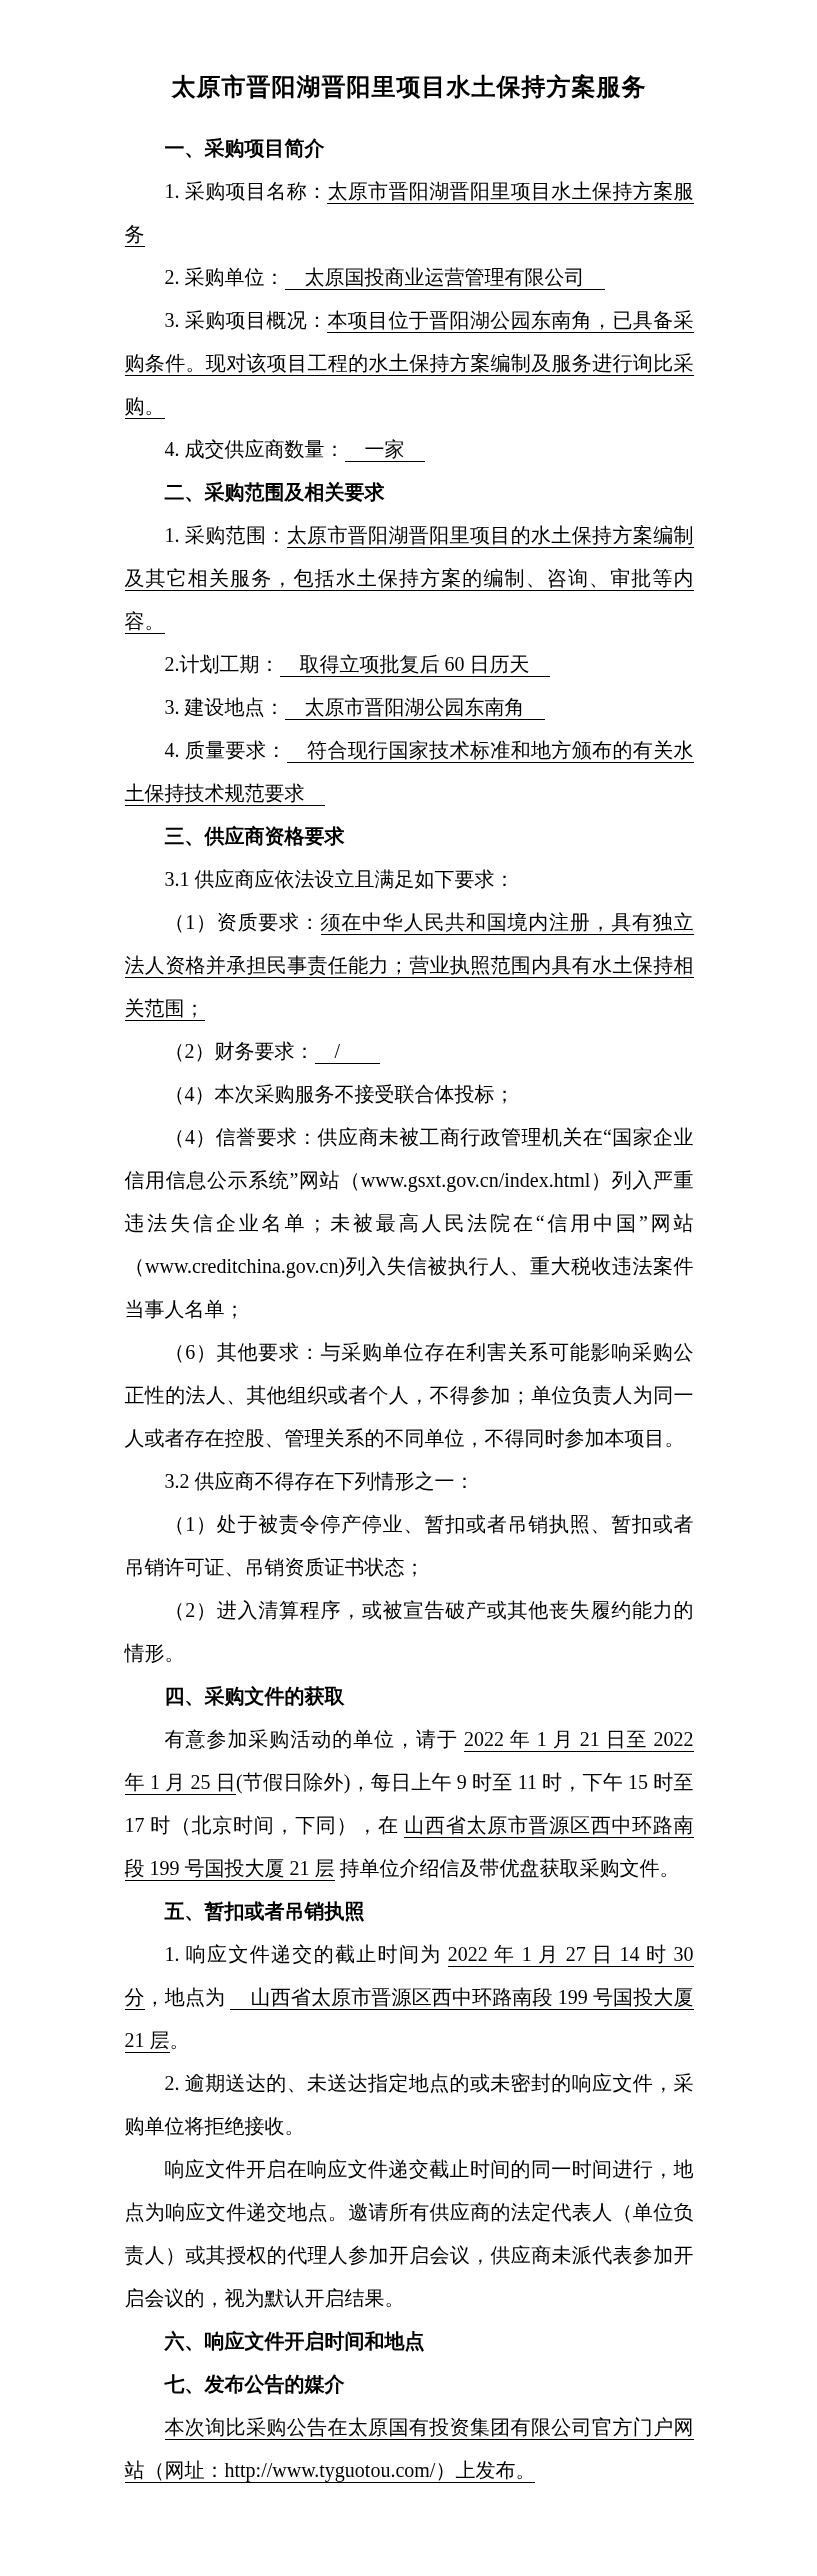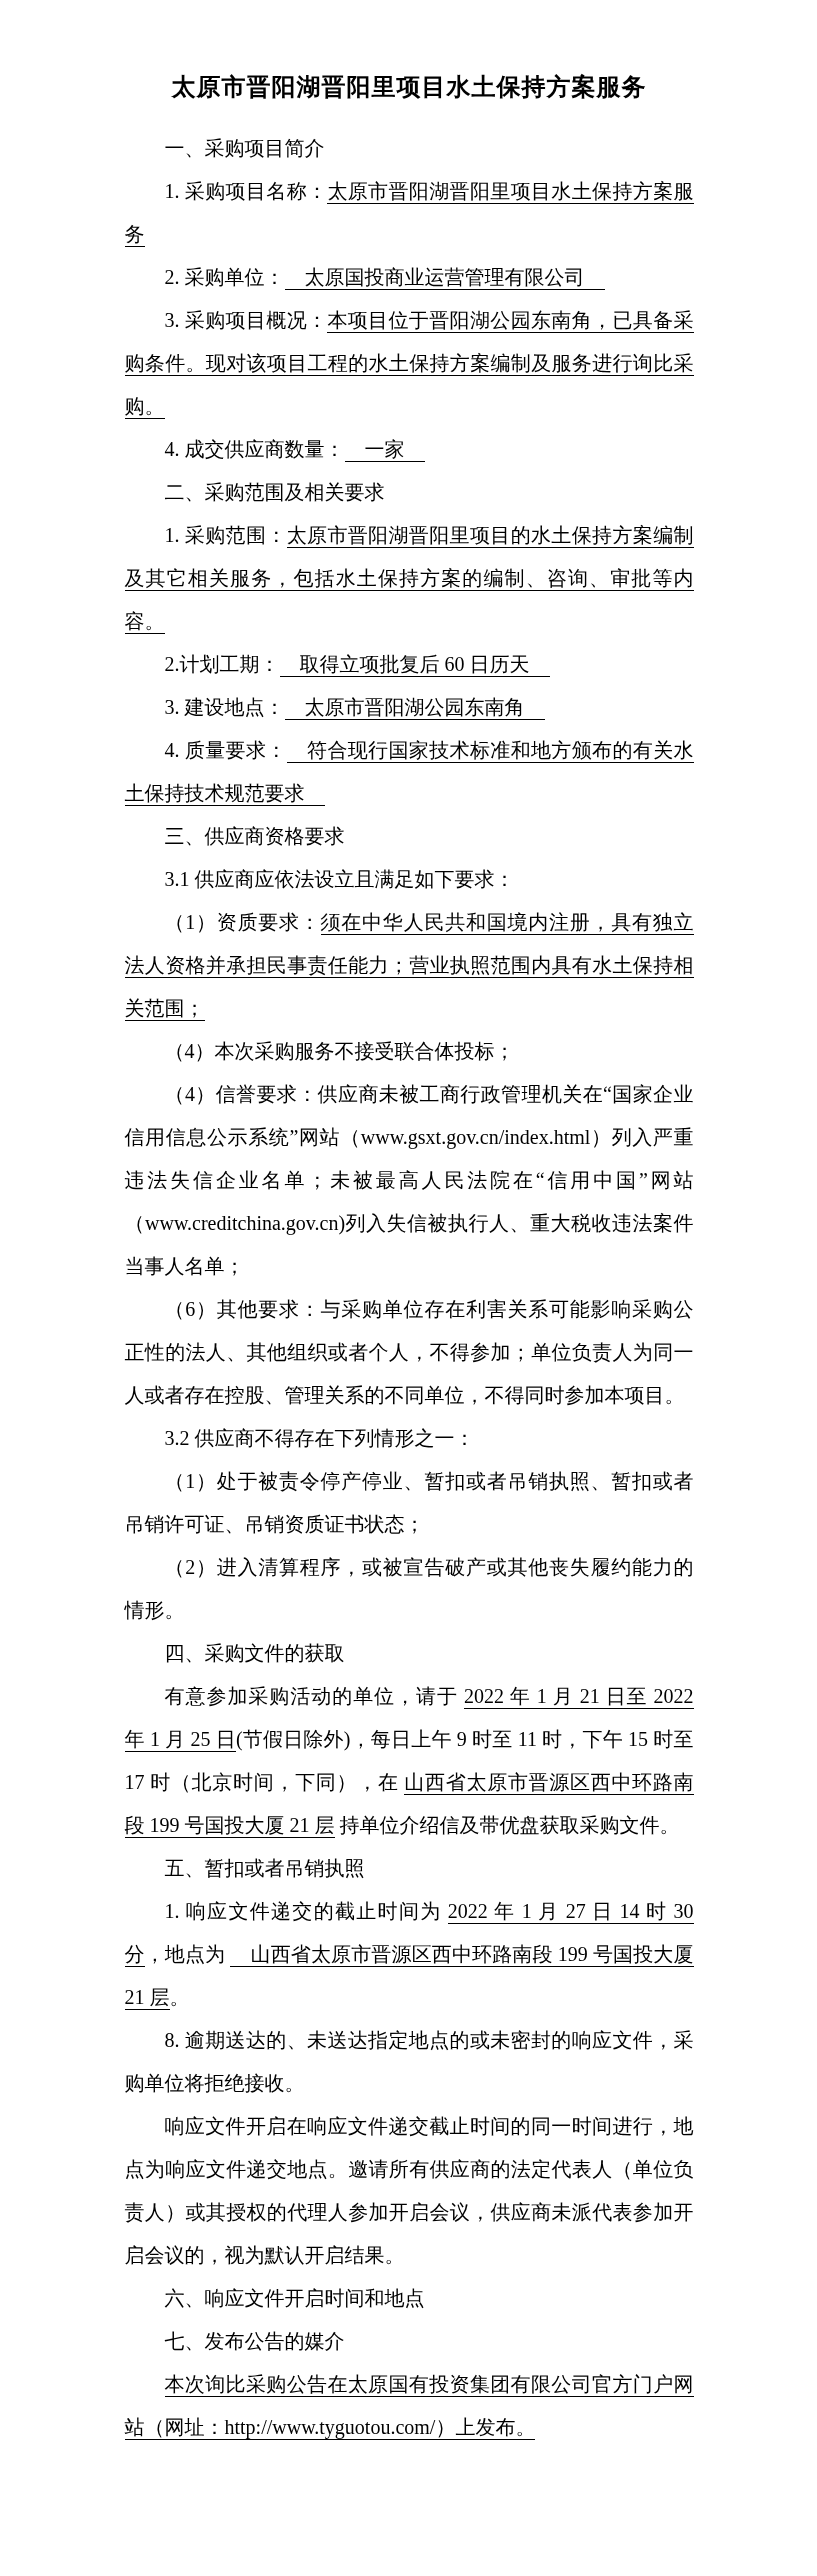--- a/index.html
+++ b/index.html
@@ -30,21 +30,21 @@
     margin-top: 15.5px;
     font-size: 20px;
     line-height: 43px;
     text-align: justify;
   }
   .block {
     text-indent: 2em;
     margin: 0;
   }
   .heading {
-    font-weight: normal;
+    font-weight: bold;
   }
   .seg { }
   .seg.u {
     border-bottom: 1px solid #000000;
     padding-bottom: 1px;
   }
 </style>
 </head>
 <body>
 
@@ -58,30 +58,31 @@
       <div class="block para"><span class="seg">3. 采购项目概况：</span><span class="seg u">本项目位于晋阳湖公园东南角，已具备采购条件。现对该项目工程的水土保持方案编制及服务进行询比采购。</span></div>
       <div class="block para"><span class="seg">4. 成交供应商数量：</span><span class="seg u">　一家　</span></div>
       <div class="block heading"><span class="seg">二、采购范围及相关要求</span></div>
       <div class="block para"><span class="seg">1. 采购范围：</span><span class="seg u">太原市晋阳湖晋阳里项目的水土保持方案编制及其它相关服务，包括水土保持方案的编制、咨询、审批等内容。</span></div>
       <div class="block para"><span class="seg">2.计划工期：</span><span class="seg u">　取得立项批复后 60 日历天　</span></div>
       <div class="block para"><span class="seg">3. 建设地点：</span><span class="seg u">　太原市晋阳湖公园东南角　</span></div>
       <div class="block para"><span class="seg">4. 质量要求：</span><span class="seg u">　符合现行国家技术标准和地方颁布的有关水土保持技术规范要求　</span></div>
       <div class="block heading"><span class="seg">三、供应商资格要求</span></div>
       <div class="block para"><span class="seg">3.1 供应商应依法设立且满足如下要求：</span></div>
       <div class="block para"><span class="seg">（1）资质要求：</span><span class="seg u">须在中华人民共和国境内注册，具有独立法人资格并承担民事责任能力；营业执照范围内具有水土保持相关范围；</span></div>
+      <div class="block para"><span class="seg">（2）财务要求：</span><span class="seg u">　/　　</span></div>
       <div class="block para"><span class="seg">（4）本次采购服务不接受联合体投标；</span></div>
       <div class="block para"><span class="seg">（4）信誉要求：供应商未被工商行政管理机关在“国家企业信用信息公示系统”网站（www.gsxt.gov.cn/index.html）列入严重违法失信企业名单；未被最高人民法院在“信用中国”网站（www.creditchina.gov.cn)列入失信被执行人、重大税收违法案件当事人名单；</span></div>
       <div class="block para"><span class="seg">（6）其他要求：与采购单位存在利害关系可能影响采购公正性的法人、其他组织或者个人，不得参加；单位负责人为同一人或者存在控股、管理关系的不同单位，不得同时参加本项目。</span></div>
       <div class="block para"><span class="seg">3.2 供应商不得存在下列情形之一：</span></div>
       <div class="block para"><span class="seg">（1）处于被责令停产停业、暂扣或者吊销执照、暂扣或者吊销许可证、吊销资质证书状态；</span></div>
       <div class="block para"><span class="seg">（2）进入清算程序，或被宣告破产或其他丧失履约能力的情形。</span></div>
       <div class="block heading"><span class="seg">四、采购文件的获取</span></div>
       <div class="block para"><span class="seg">有意参加采购活动的单位，请于 </span><span class="seg u">2022 年 1 月 21 日至 2022 年 1 月 25 日</span><span class="seg">(节假日除外)，每日上午 9 时至 11 时，下午 15 时至 17 时（北京时间，下同），在 </span><span class="seg u">山西省太原市晋源区西中环路南段 199 号国投大厦 21 层</span><span class="seg"> 持单位介绍信及带优盘获取采购文件。</span></div>
       <div class="block heading"><span class="seg">五、暂扣或者吊销执照</span></div>
       <div class="block para"><span class="seg">1. 响应文件递交的截止时间为 </span><span class="seg u">2022 年 1 月 27 日 14 时 30 分</span><span class="seg">，地点为 </span><span class="seg u">　山西省太原市晋源区西中环路南段 199 号国投大厦 21 层</span><span class="seg">。</span></div>
-      <div class="block para"><span class="seg">8. 逾期送达的、未送达指定地点的或未密封的响应文件，采购单位将拒绝接收。</span></div>
+      <div class="block para"><span class="seg">2. 逾期送达的、未送达指定地点的或未密封的响应文件，采购单位将拒绝接收。</span></div>
       <div class="block para"><span class="seg">响应文件开启在响应文件递交截止时间的同一时间进行，地点为响应文件递交地点。邀请所有供应商的法定代表人（单位负责人）或其授权的代理人参加开启会议，供应商未派代表参加开启会议的，视为默认开启结果。</span></div>
       <div class="block heading"><span class="seg">六、响应文件开启时间和地点</span></div>
       <div class="block heading"><span class="seg">七、发布公告的媒介</span></div>
       <div class="block para"><span class="seg u">本次询比采购公告在太原国有投资集团有限公司官方门户网站（网址：http://www.tyguotou.com/）上发布。</span></div>
     </div>
 </div>
 
 
 </body></html>

